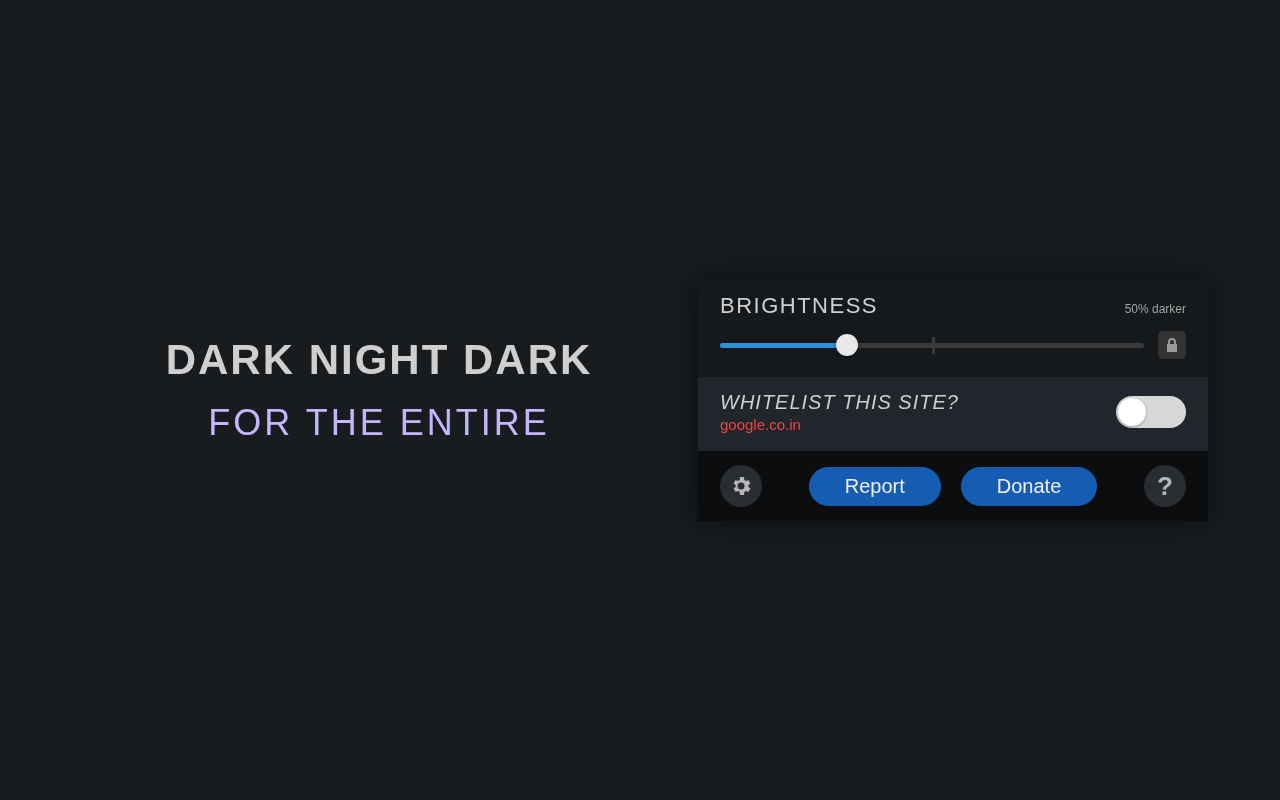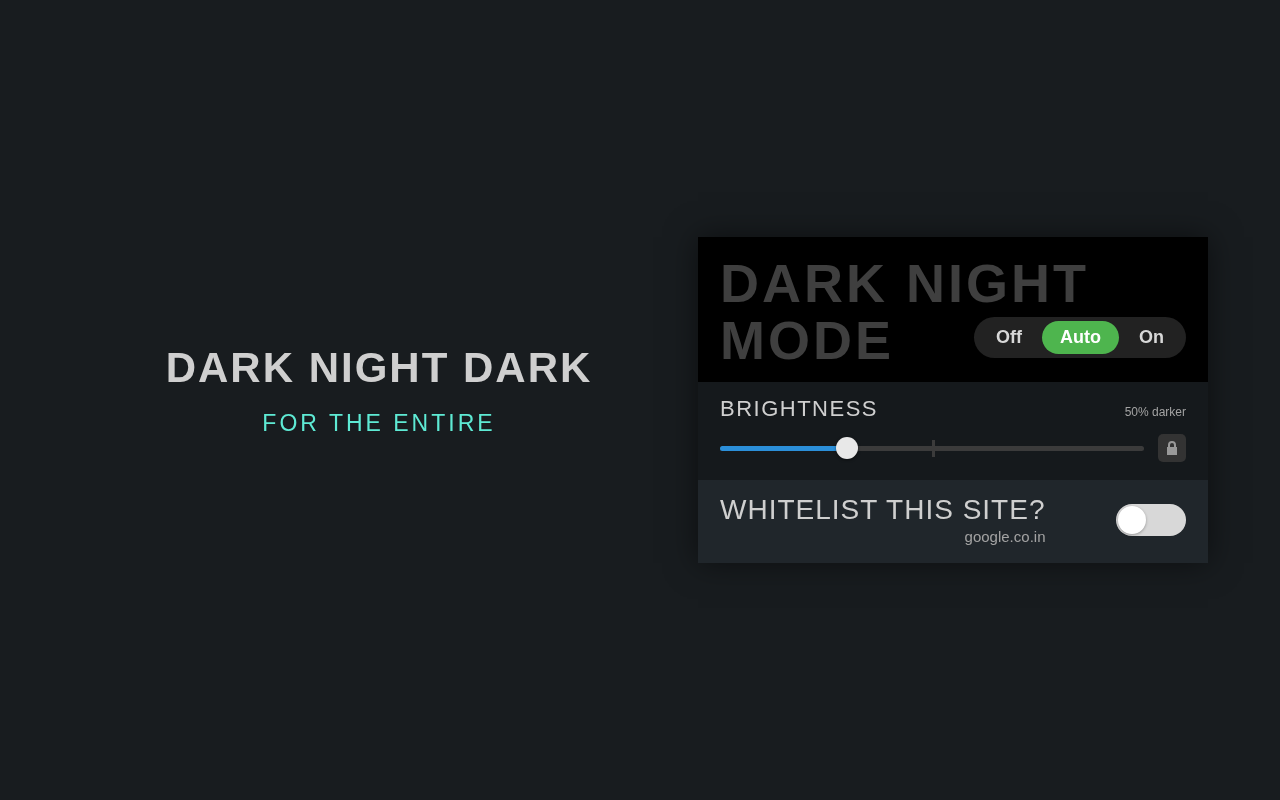--- a/index.html
+++ b/index.html
@@ -21,22 +21,22 @@
       padding-left: 60px;
     }
     .headline {
       color: #cfcfcf;
       font-size: 42px;
       font-weight: 600;
       letter-spacing: 2px;
       margin-bottom: 18px;
     }
     .subhead1 {
-      color: #5eead4;
-      font-size: 23px;
+      color: #c4b5fd;
+      font-size: 36px;
       font-weight: 400;
       letter-spacing: 3px;
       margin-bottom: 20px;
     }
     .subhead2 {
       color: #7a7a7a;
       font-size: 24px;
       font-weight: 400;
       letter-spacing: 5px;
     }
@@ -160,28 +160,28 @@
       justify-content: center;
       cursor: pointer;
     }
     .whitelist-section {
       background: #20262b;
       display: flex;
       justify-content: space-between;
       align-items: center;
     }
     .whitelist-left .section-label {
-      font-size: 28px;
+      font-size: 20px;
       letter-spacing: 1px;
+      font-style: italic;
     }
     .site-name {
-      color: #a3a3a3;
+      color: #ef4444;
       font-size: 15px;
       margin-top: 2px;
-      text-align: right;
     }
     .switch {
       width: 70px;
       height: 32px;
       background: #d8d8d8;
       border-radius: 16px;
       position: relative;
       cursor: pointer;
     }
     .switch-knob {
@@ -234,29 +234,20 @@
   </style>
 </head>
 <body>
 
 <div class="left-section">
   <div class="headline">DARK NIGHT DARK</div>
   <div class="subhead1">FOR THE ENTIRE</div>
 </div>
 
 <div class="popup">
-  <div class="popup-header">
-    <div class="logo-text">DARK NIGHT</div>
-    <div class="logo-text">MODE</div>
-    <div class="mode-toggle">
-      <div class="mode-option">Off</div>
-      <div class="mode-option active">Auto</div>
-      <div class="mode-option">On</div>
-    </div>
-  </div>
 
   <div class="section brightness-section">
     <div class="brightness-header">
       <div class="section-label">BRIGHTNESS</div>
       <div class="brightness-value">50% darker</div>
     </div>
     <div class="slider-row">
       <div class="slider-container">
         <div class="slider-track">
           <div class="slider-fill"></div>
@@ -275,13 +266,27 @@
   <div class="section whitelist-section">
     <div class="whitelist-left">
       <div class="section-label">WHITELIST THIS SITE?</div>
       <div class="site-name">google.co.in</div>
     </div>
     <div class="switch">
       <div class="switch-knob"></div>
     </div>
   </div>
 
+  <div class="footer-section">
+    <div class="icon-circle">
+      <svg width="24" height="24" viewBox="0 0 24 24" fill="#b6b6b6">
+        <path d="M19.4 13a7.5 7.5 0 000-2l2-1.6-2-3.4-2.4.9a7.4 7.4 0 00-1.7-1L15 3h-4l-.3 2.9a7.4 7.4 0 00-1.7 1l-2.4-.9-2 3.4L6.6 11a7.5 7.5 0 000 2l-2 1.6 2 3.4 2.4-.9a7.4 7.4 0 001.7 1L11 21h4l.3-2.9a7.4 7.4 0 001.7-1l2.4.9 2-3.4L19.4 13zM12 15.5A3.5 3.5 0 1115.5 12 3.5 3.5 0 0112 15.5z"></path>
+      </svg>
+    </div>
+    <div class="footer-buttons">
+      <button class="blue-btn">Report</button>
+      <button class="blue-btn">Donate</button>
+    </div>
+    <div class="icon-circle">
+      <span class="help-text">?</span>
+    </div>
+  </div>
 </div>
 
 </body></html>

